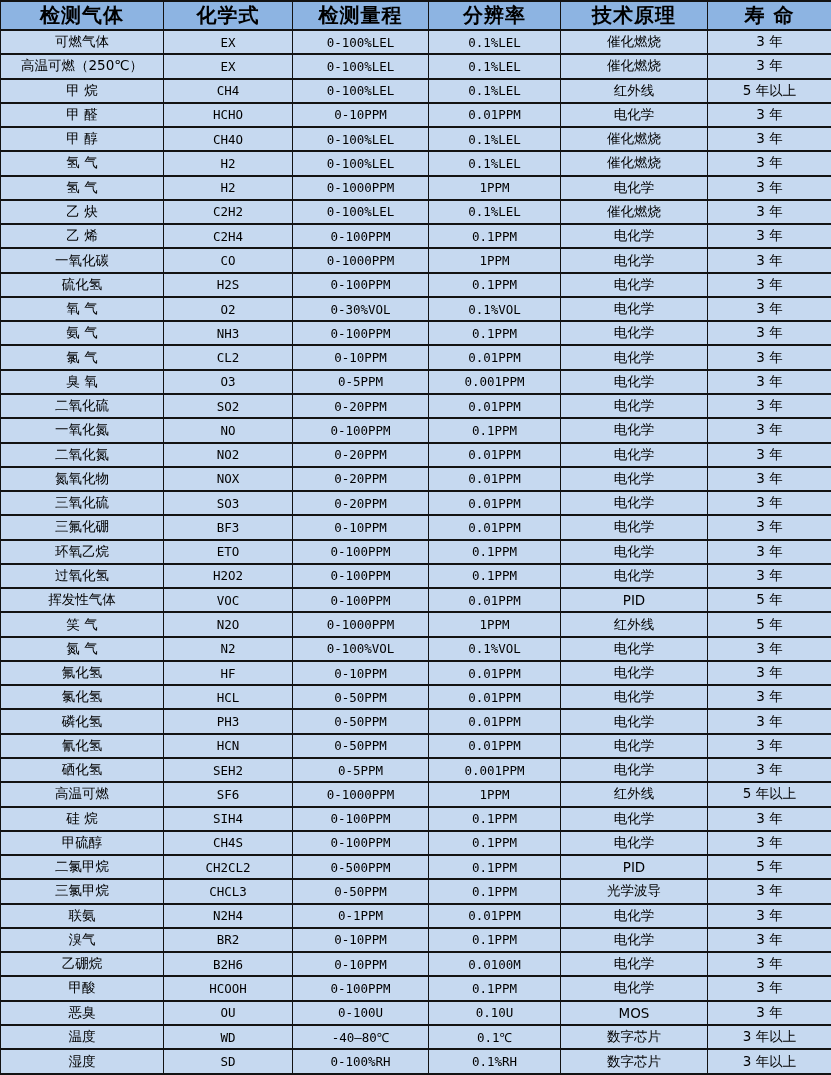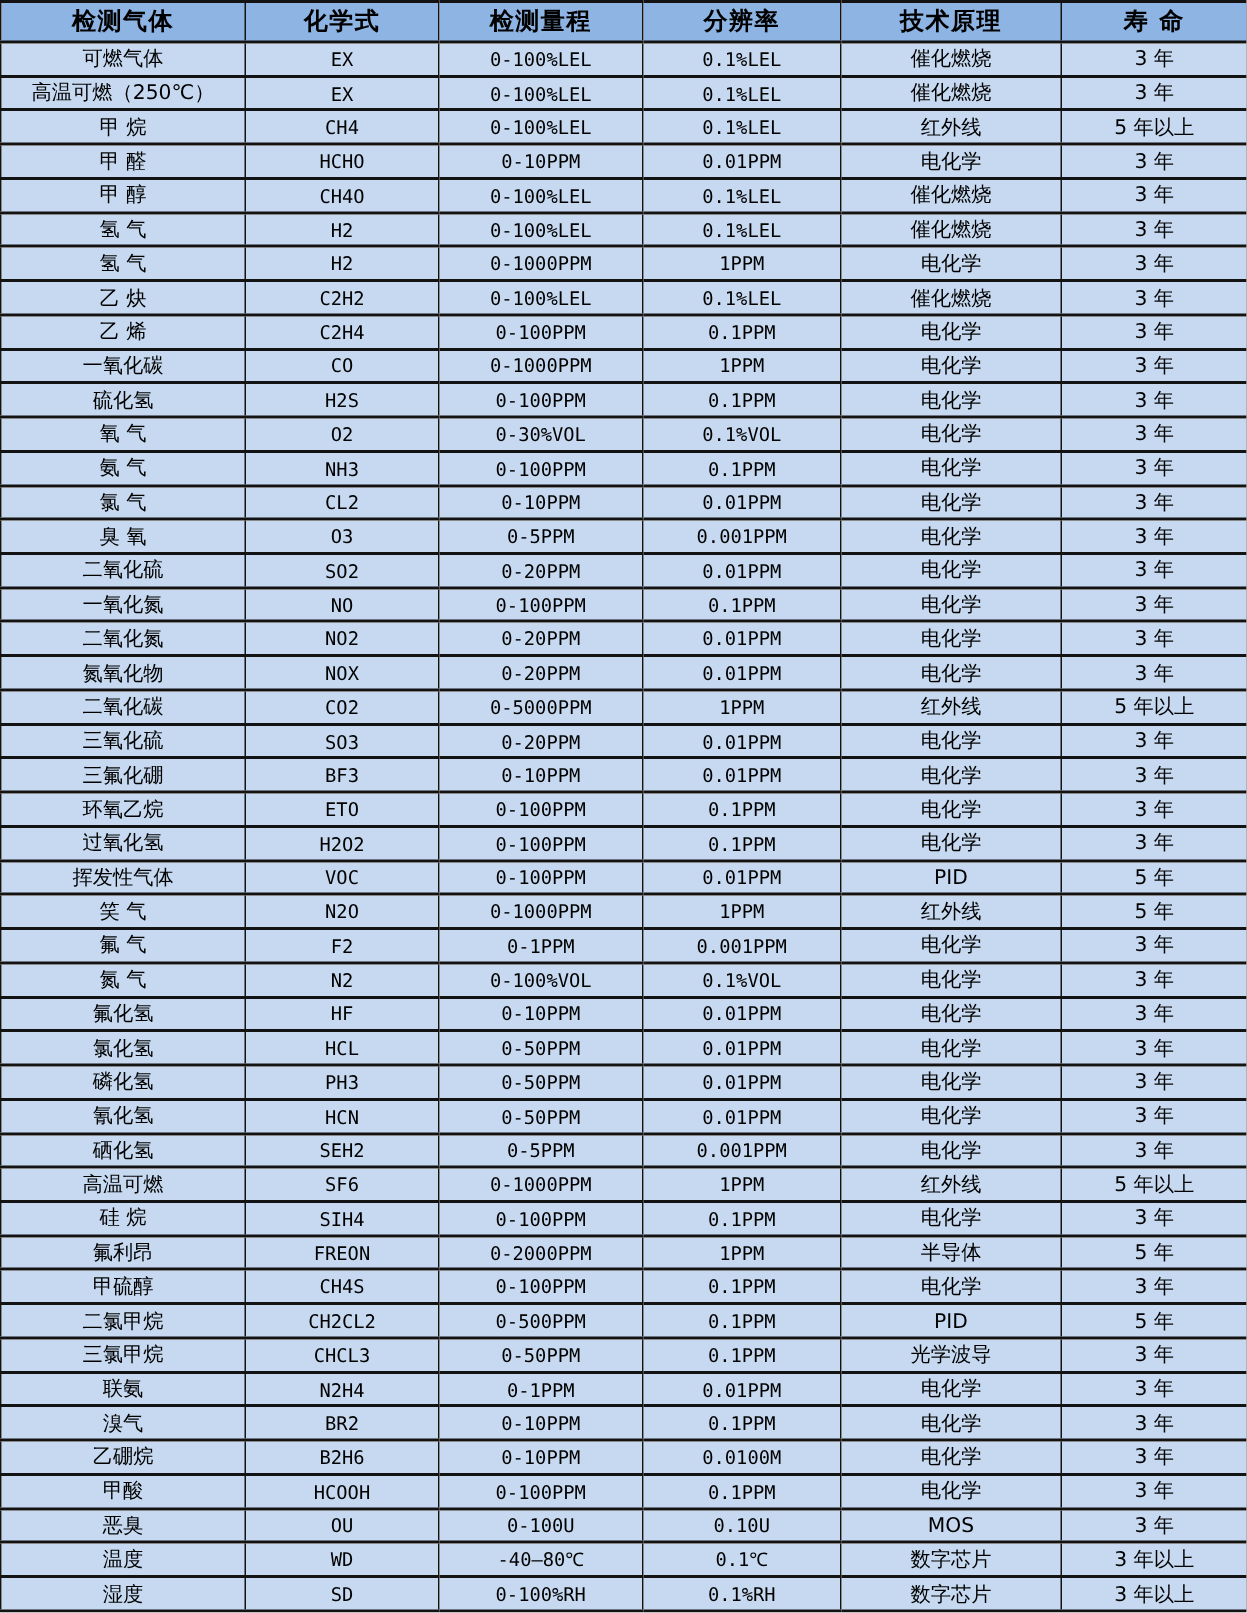--- a/index.html
+++ b/index.html
@@ -20,21 +20,21 @@
   th,td{
     border-left:1px solid var(--border);
     border-right:1px solid var(--border);
     border-top:2px solid var(--border);
     border-bottom:2px solid var(--border);
     text-align:center;vertical-align:middle;
     padding:0;overflow:hidden;white-space:nowrap;
   }
   thead th{
     background:var(--header-bg);
-    font-size:16px;font-weight:bold;height:25px;letter-spacing:1px;
+    font-size:20px;font-weight:bold;height:25px;letter-spacing:1px;
   }
   tbody td{
     background:var(--row-bg);
     font-size:13.5px;height:19px;
   }
   tbody td.latin{
     font-family:"DejaVu Sans Mono",monospace;
     font-size:12.5px;
   }
 </style>
@@ -207,28 +207,20 @@
       </tr>
       <tr>
         <td>氮氧化物</td>
         <td class="latin">NOX</td>
         <td class="latin">0-20PPM</td>
         <td class="latin">0.01PPM</td>
         <td>电化学</td>
         <td>3 年</td>
       </tr>
       <tr>
-        <td>二氧化碳</td>
-        <td class="latin">CO2</td>
-        <td class="latin">0-5000PPM</td>
-        <td class="latin">1PPM</td>
-        <td>红外线</td>
-        <td>5 年以上</td>
-      </tr>
-      <tr>
         <td>三氧化硫</td>
         <td class="latin">SO3</td>
         <td class="latin">0-20PPM</td>
         <td class="latin">0.01PPM</td>
         <td>电化学</td>
         <td>3 年</td>
       </tr>
       <tr>
         <td>三氟化硼</td>
         <td class="latin">BF3</td>
@@ -263,28 +255,20 @@
       </tr>
       <tr>
         <td>笑  气</td>
         <td class="latin">N2O</td>
         <td class="latin">0-1000PPM</td>
         <td class="latin">1PPM</td>
         <td>红外线</td>
         <td>5 年</td>
       </tr>
       <tr>
-        <td>氟  气</td>
-        <td class="latin">F2</td>
-        <td class="latin">0-1PPM</td>
-        <td class="latin">0.001PPM</td>
-        <td>电化学</td>
-        <td>3 年</td>
-      </tr>
-      <tr>
         <td>氮  气</td>
         <td class="latin">N2</td>
         <td class="latin">0-100%VOL</td>
         <td class="latin">0.1%VOL</td>
         <td>电化学</td>
         <td>3 年</td>
       </tr>
       <tr>
         <td>氟化氢</td>
         <td class="latin">HF</td>
@@ -335,28 +319,20 @@
       </tr>
       <tr>
         <td>硅  烷</td>
         <td class="latin">SIH4</td>
         <td class="latin">0-100PPM</td>
         <td class="latin">0.1PPM</td>
         <td>电化学</td>
         <td>3 年</td>
       </tr>
       <tr>
-        <td>氟利昂</td>
-        <td class="latin">FREON</td>
-        <td class="latin">0-2000PPM</td>
-        <td class="latin">1PPM</td>
-        <td>半导体</td>
-        <td>5 年</td>
-      </tr>
-      <tr>
         <td>甲硫醇</td>
         <td class="latin">CH4S</td>
         <td class="latin">0-100PPM</td>
         <td class="latin">0.1PPM</td>
         <td>电化学</td>
         <td>3 年</td>
       </tr>
       <tr>
         <td>二氯甲烷</td>
         <td class="latin">CH2CL2</td>

